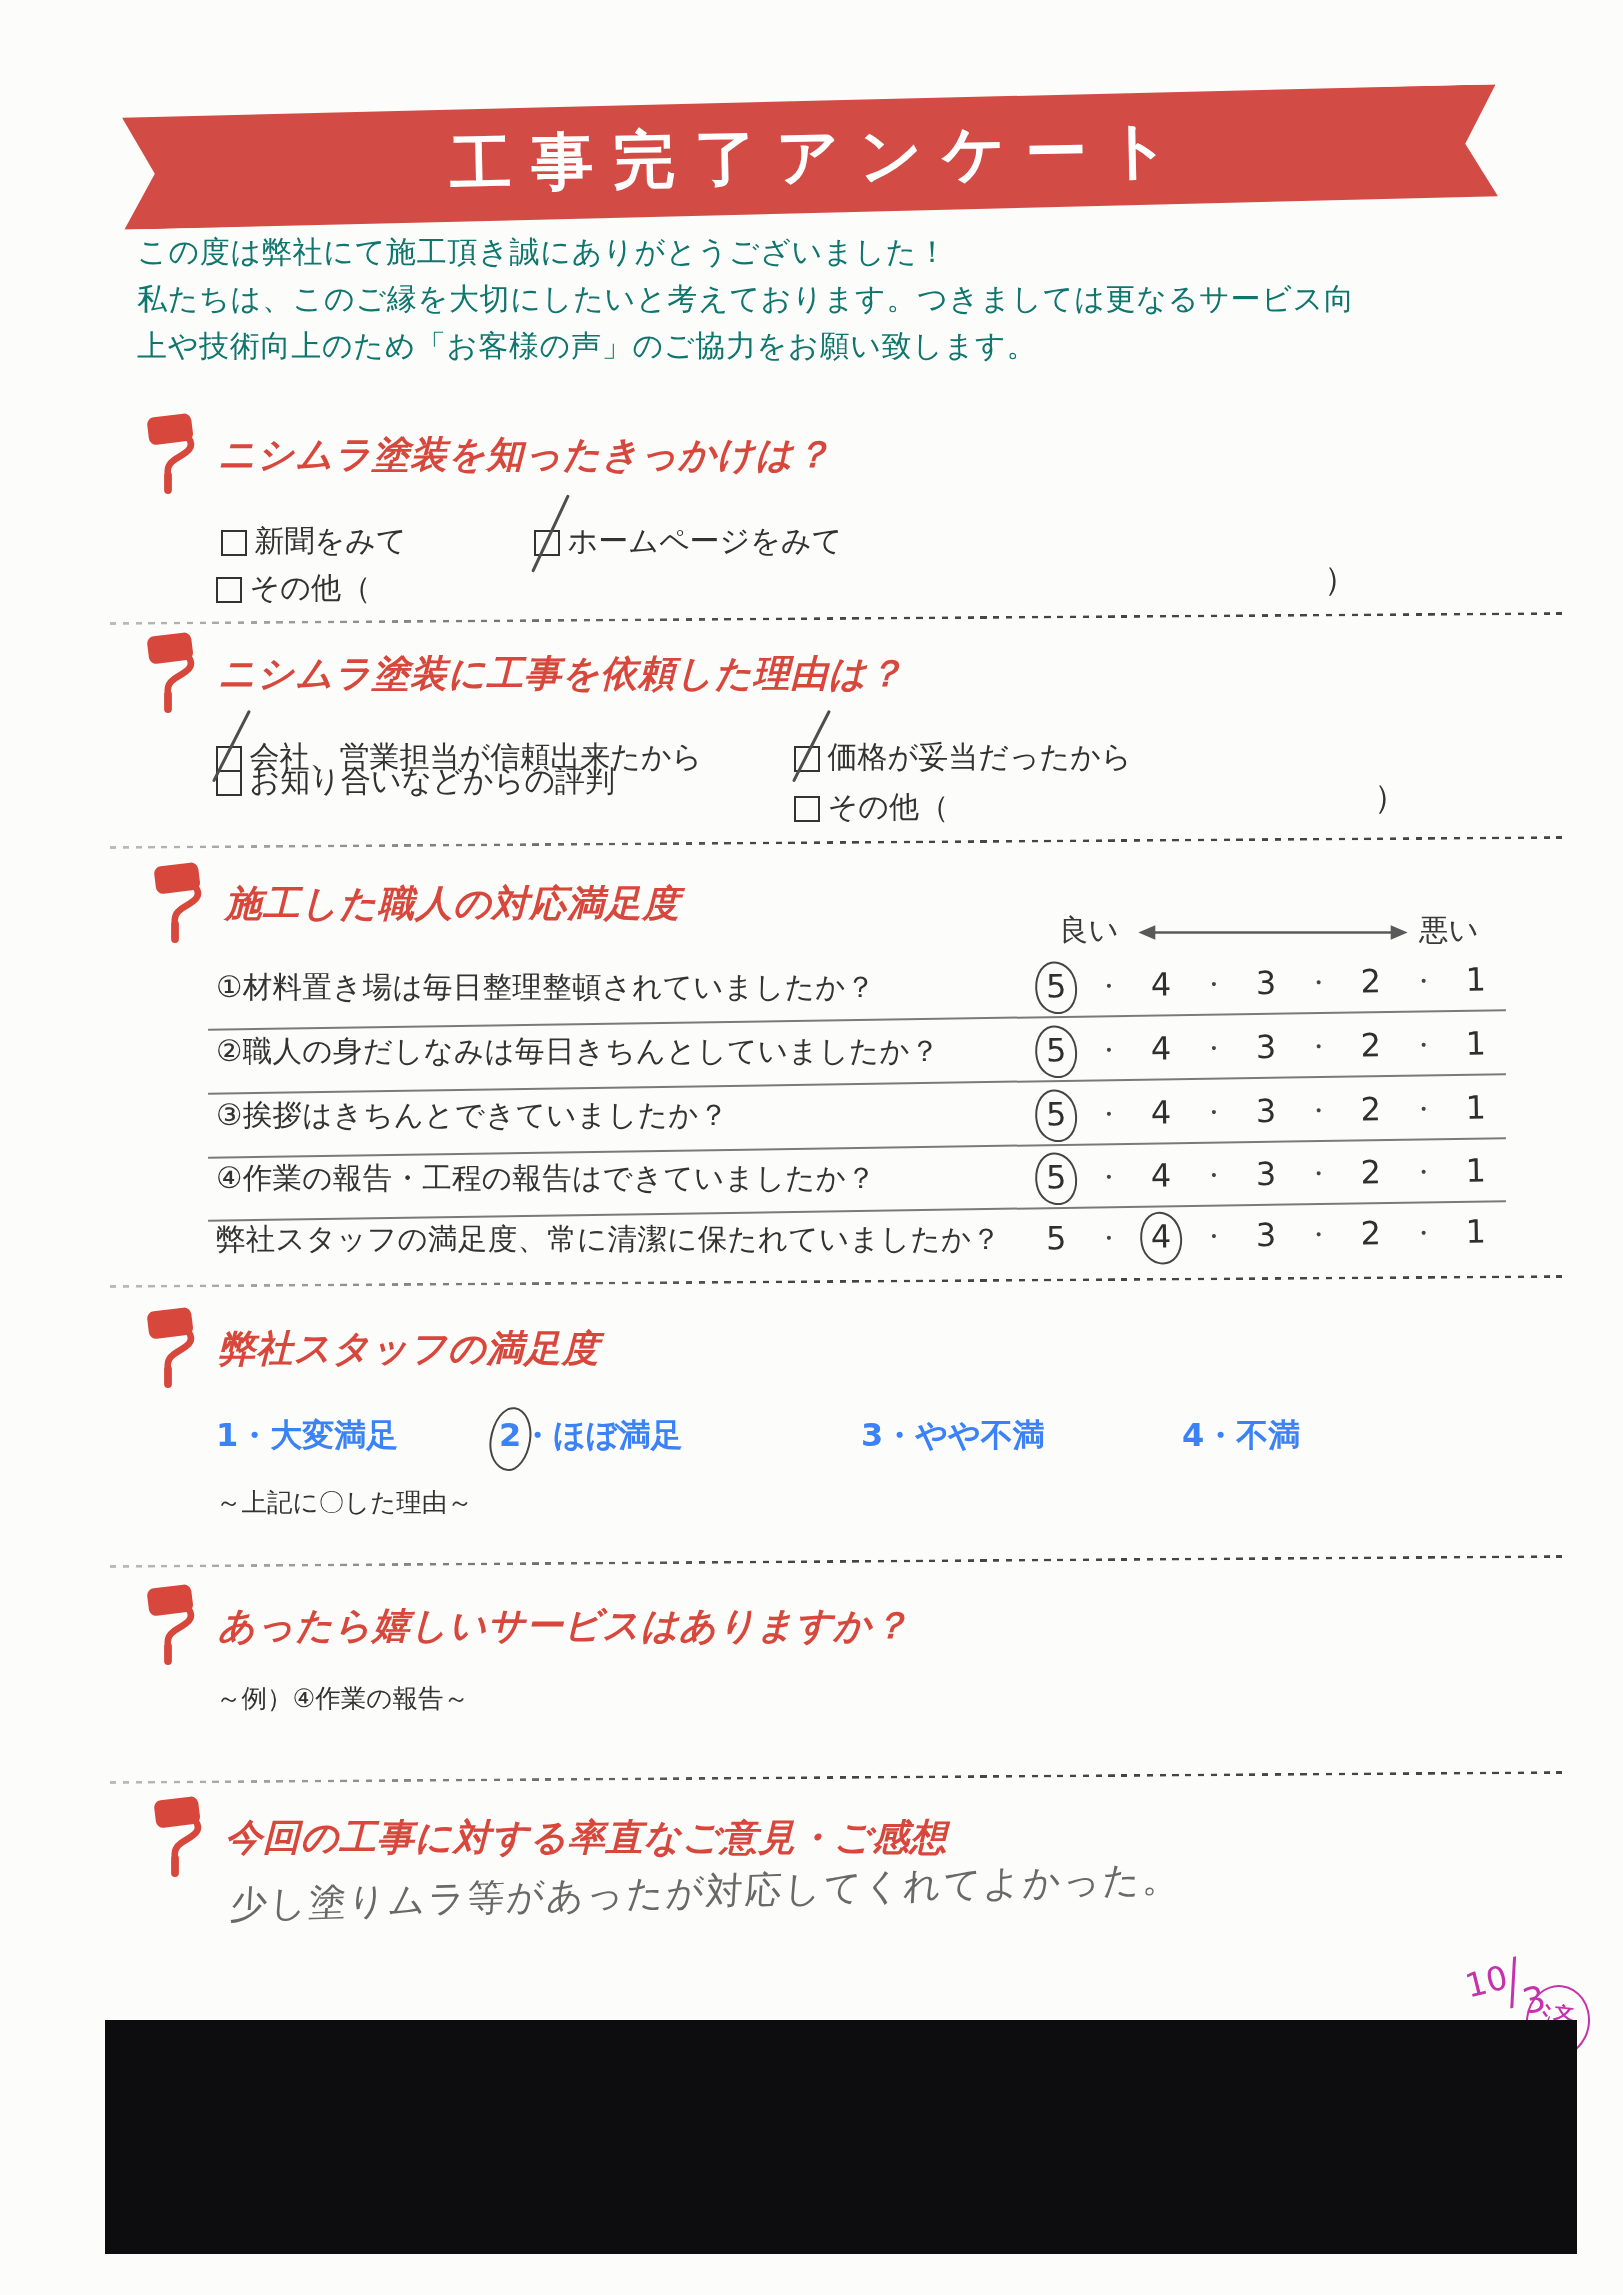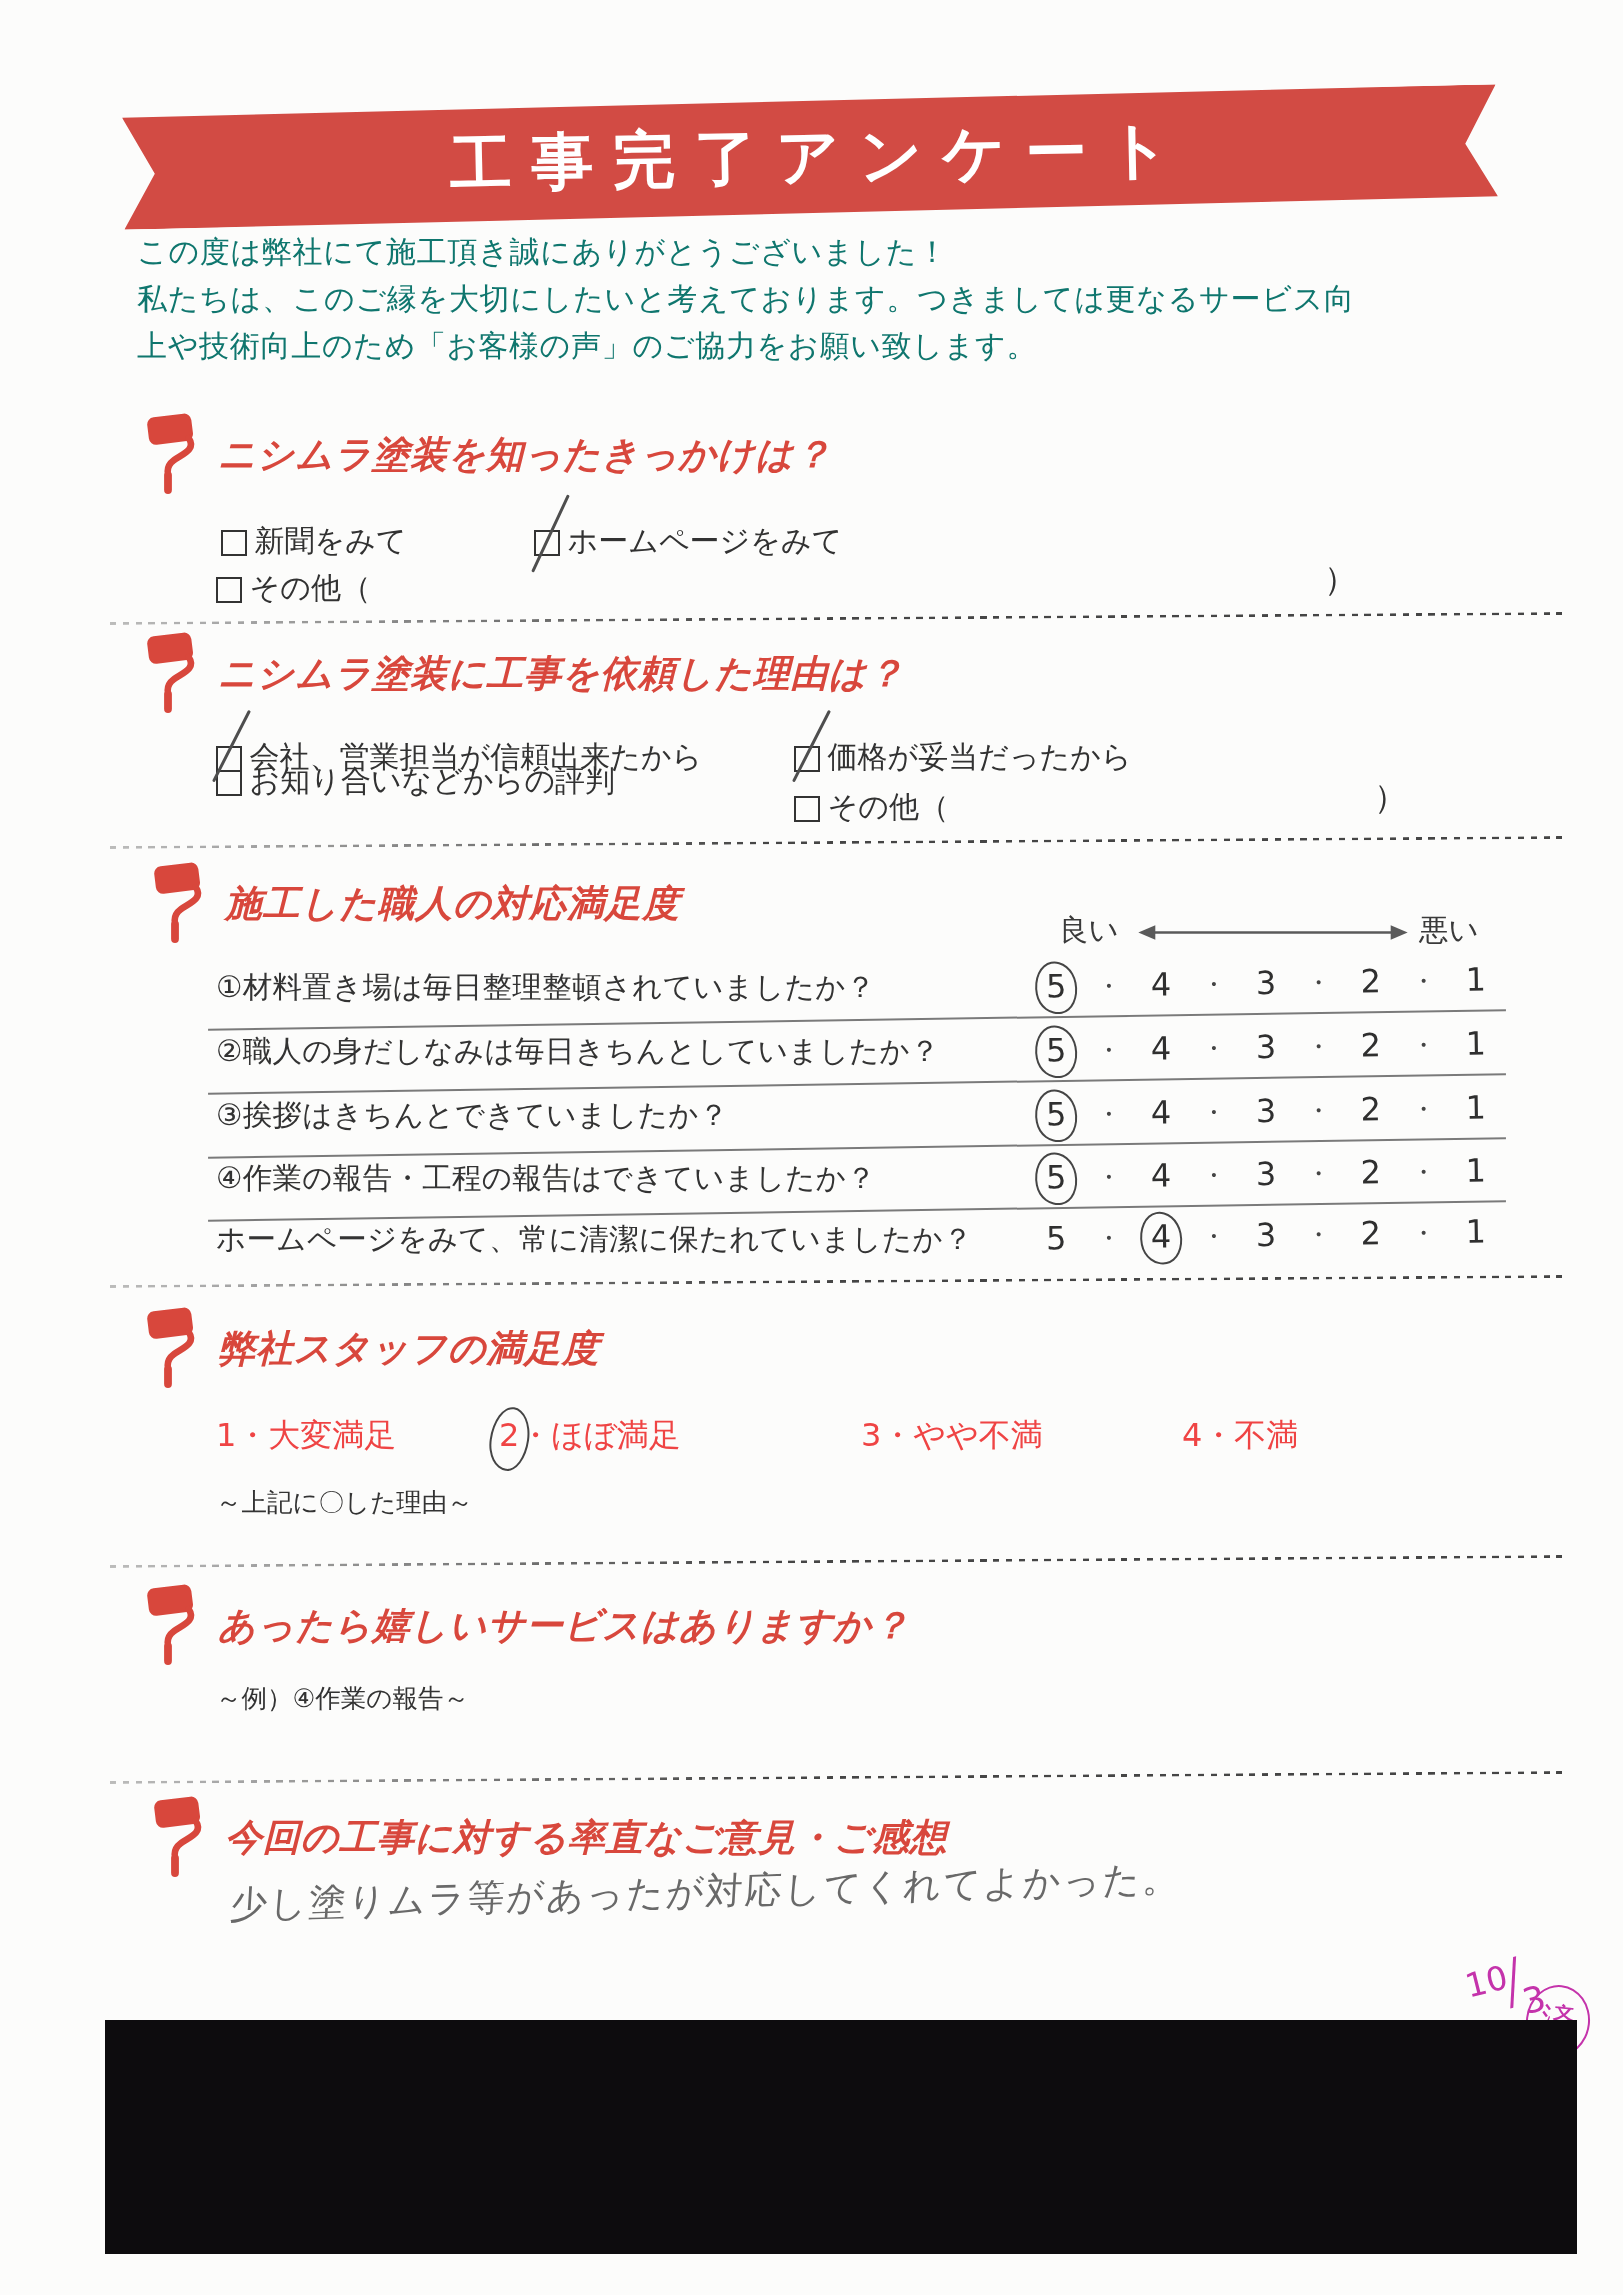--- a/index.html
+++ b/index.html
@@ -35,21 +35,21 @@
   .rnums{position:absolute;left:1046px;width:440px;display:flex;justify-content:space-between;
          align-items:center;font-size:32px;color:#2f2f2f;transform:rotate(-0.9deg);}
   .rnums .dot{font-size:25px;color:#444;}
   .rsep{position:absolute;left:208px;width:1298px;height:1.6px;background:#7a7a7a;transform:rotate(-0.85deg);}
   
   .circ{position:relative;display:inline-block;}
   .circ.circled::before{content:"";position:absolute;left:-11px;right:-11px;top:-6.5px;bottom:-8.5px;
         border:2px solid #454545;border-radius:50% 50% 48% 52%/55% 48% 52% 45%;transform:rotate(-10deg);}
   .circ.tall.circled::before{left:-9.2px;right:-9.2px;top:-9.2px;bottom:-17px;transform:rotate(8deg);}
   
-  .s4opt{position:absolute;font-size:32px;color:#ef4444;white-space:nowrap;}
+  .s4opt{position:absolute;font-size:32px;color:#3b82f6;white-space:nowrap;font-weight:bold;}
   .note{position:absolute;font-size:25.5px;color:#333;white-space:nowrap;}
   
   .hand{position:absolute;left:230px;top:1867px;font-size:37px;color:#5a5a5a;letter-spacing:2px;
         transform:rotate(-1.6deg) skewX(-5deg);white-space:nowrap;opacity:.9;}
   .date-annot{position:absolute;left:1465px;top:1943px;color:var(--pen-magenta,#c433ab);
         transform:rotate(-14deg);font-size:33px;z-index:5;white-space:nowrap;}
   .date-annot .d10{position:relative;top:-10.5px;}
   .date-annot .dslash{font-size:60px;font-weight:300;position:relative;top:5.2px;margin:0 -5.2px;}
   .date-annot .d3{position:relative;top:19.6px;font-size:35px;}
   .stamp{position:absolute;left:1526px;top:1985px;width:60px;height:68px;border:2.6px solid var(--pen-magenta,#c433ab);
@@ -193,21 +193,21 @@
       <span class="circ">4</span>
       <span class="dot">・</span>
       <span class="circ">3</span>
       <span class="dot">・</span>
       <span class="circ">2</span>
       <span class="dot">・</span>
       <span class="circ">1</span>
   </div>
   <div class="rsep" style="top:1210px"></div>
 
-  <div class="rq" style="top:1220px">ホームページをみて、常に清潔に保たれていましたか？</div>
+  <div class="rq" style="top:1220px">弊社スタッフの満足度、常に清潔に保たれていましたか？</div>
   <div class="rnums" style="top:1216px">
     <span class="circ">5</span>
       <span class="dot">・</span>
       <span class="circ circled">4</span>
       <span class="dot">・</span>
       <span class="circ">3</span>
       <span class="dot">・</span>
       <span class="circ">2</span>
       <span class="dot">・</span>
       <span class="circ">1</span>

